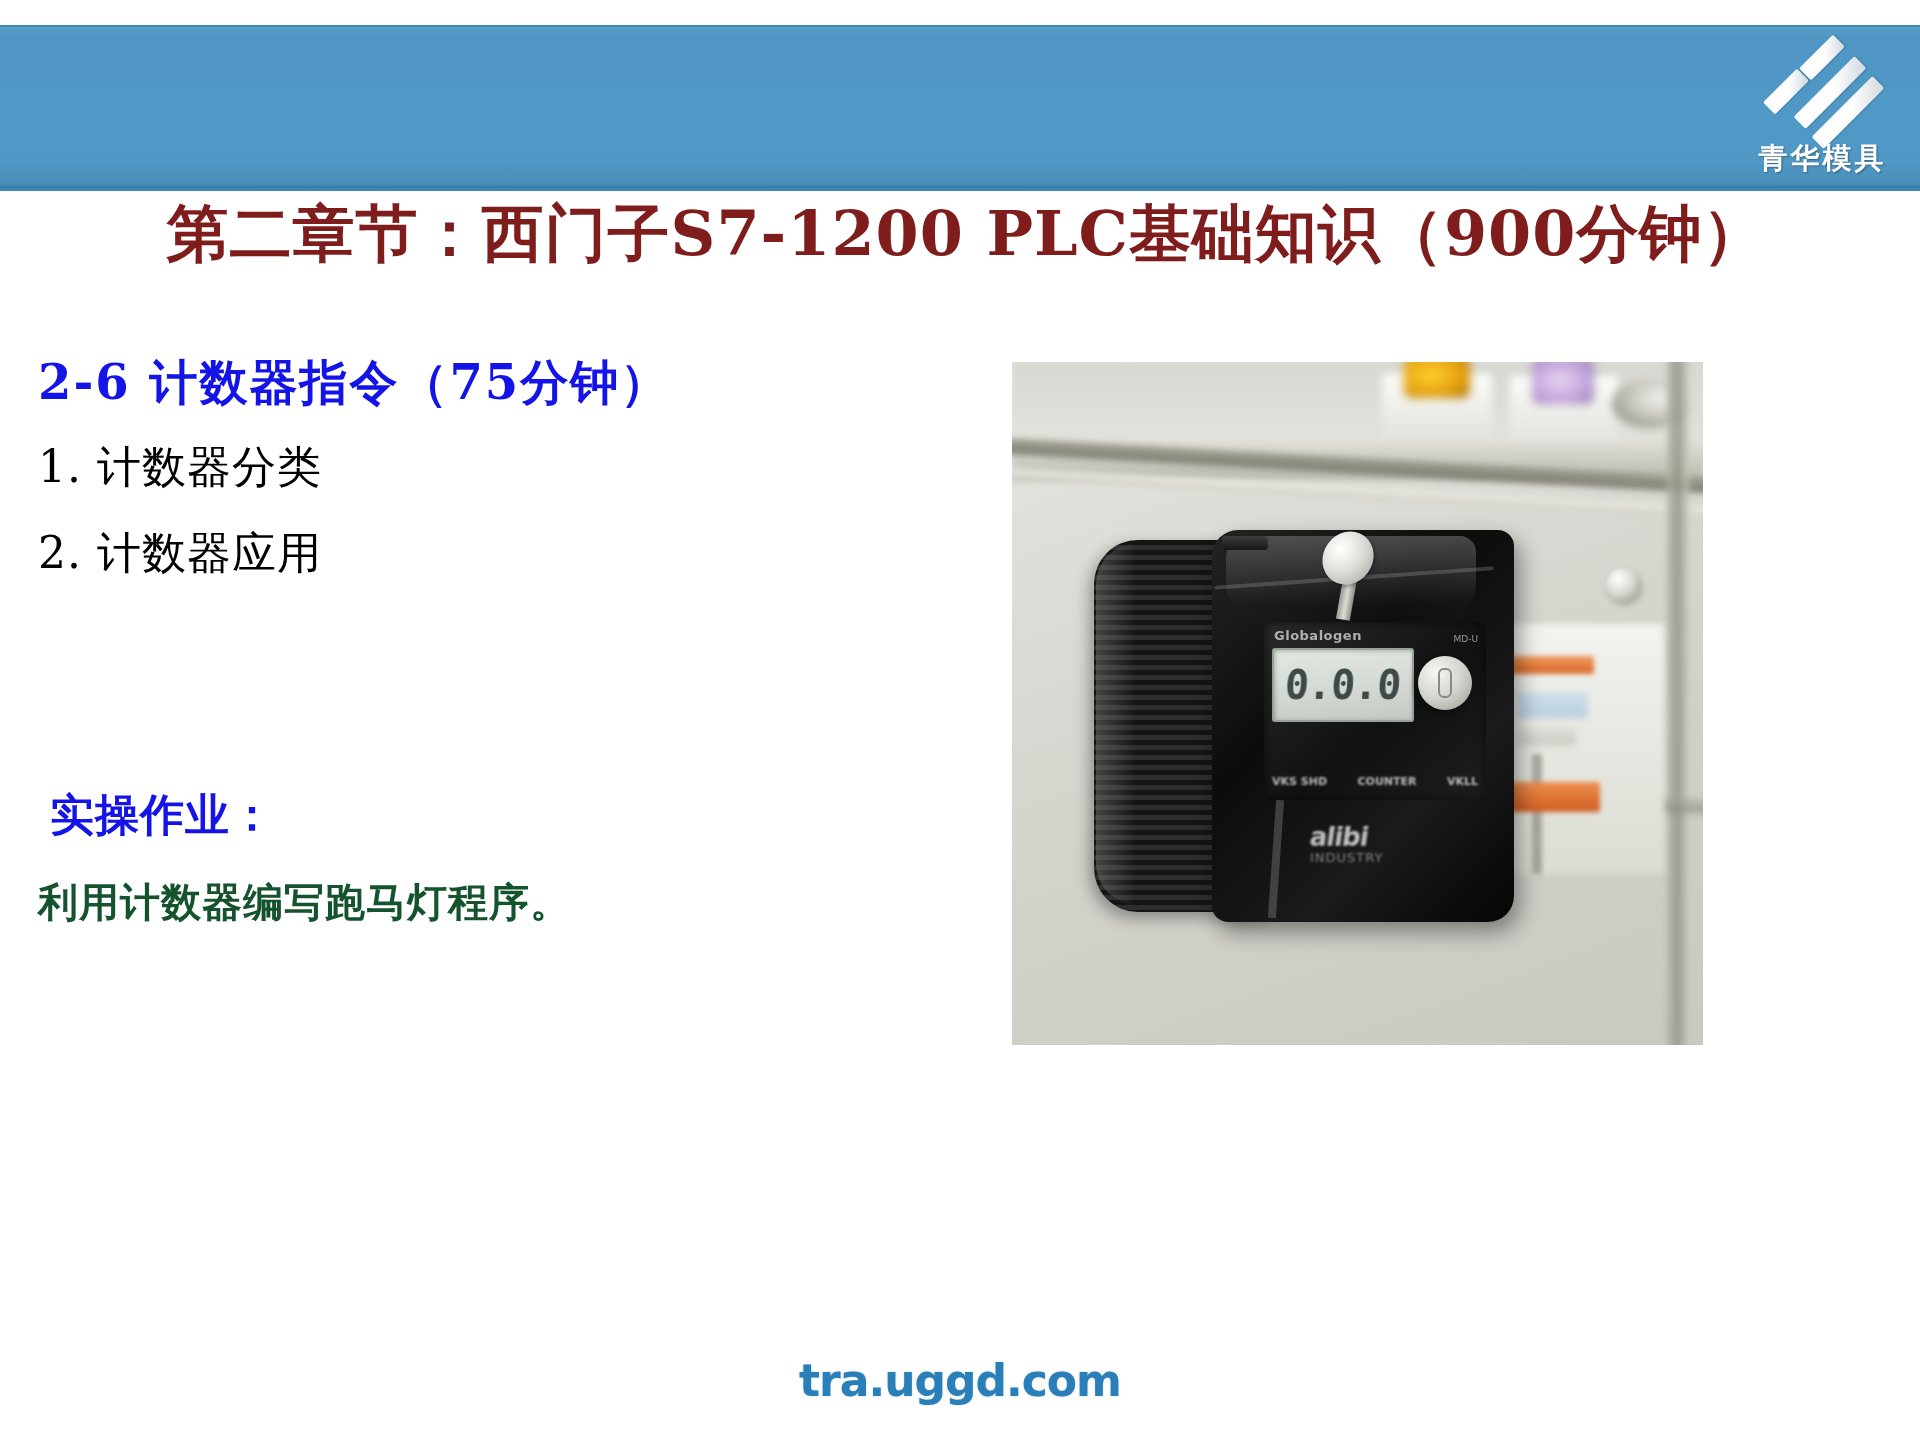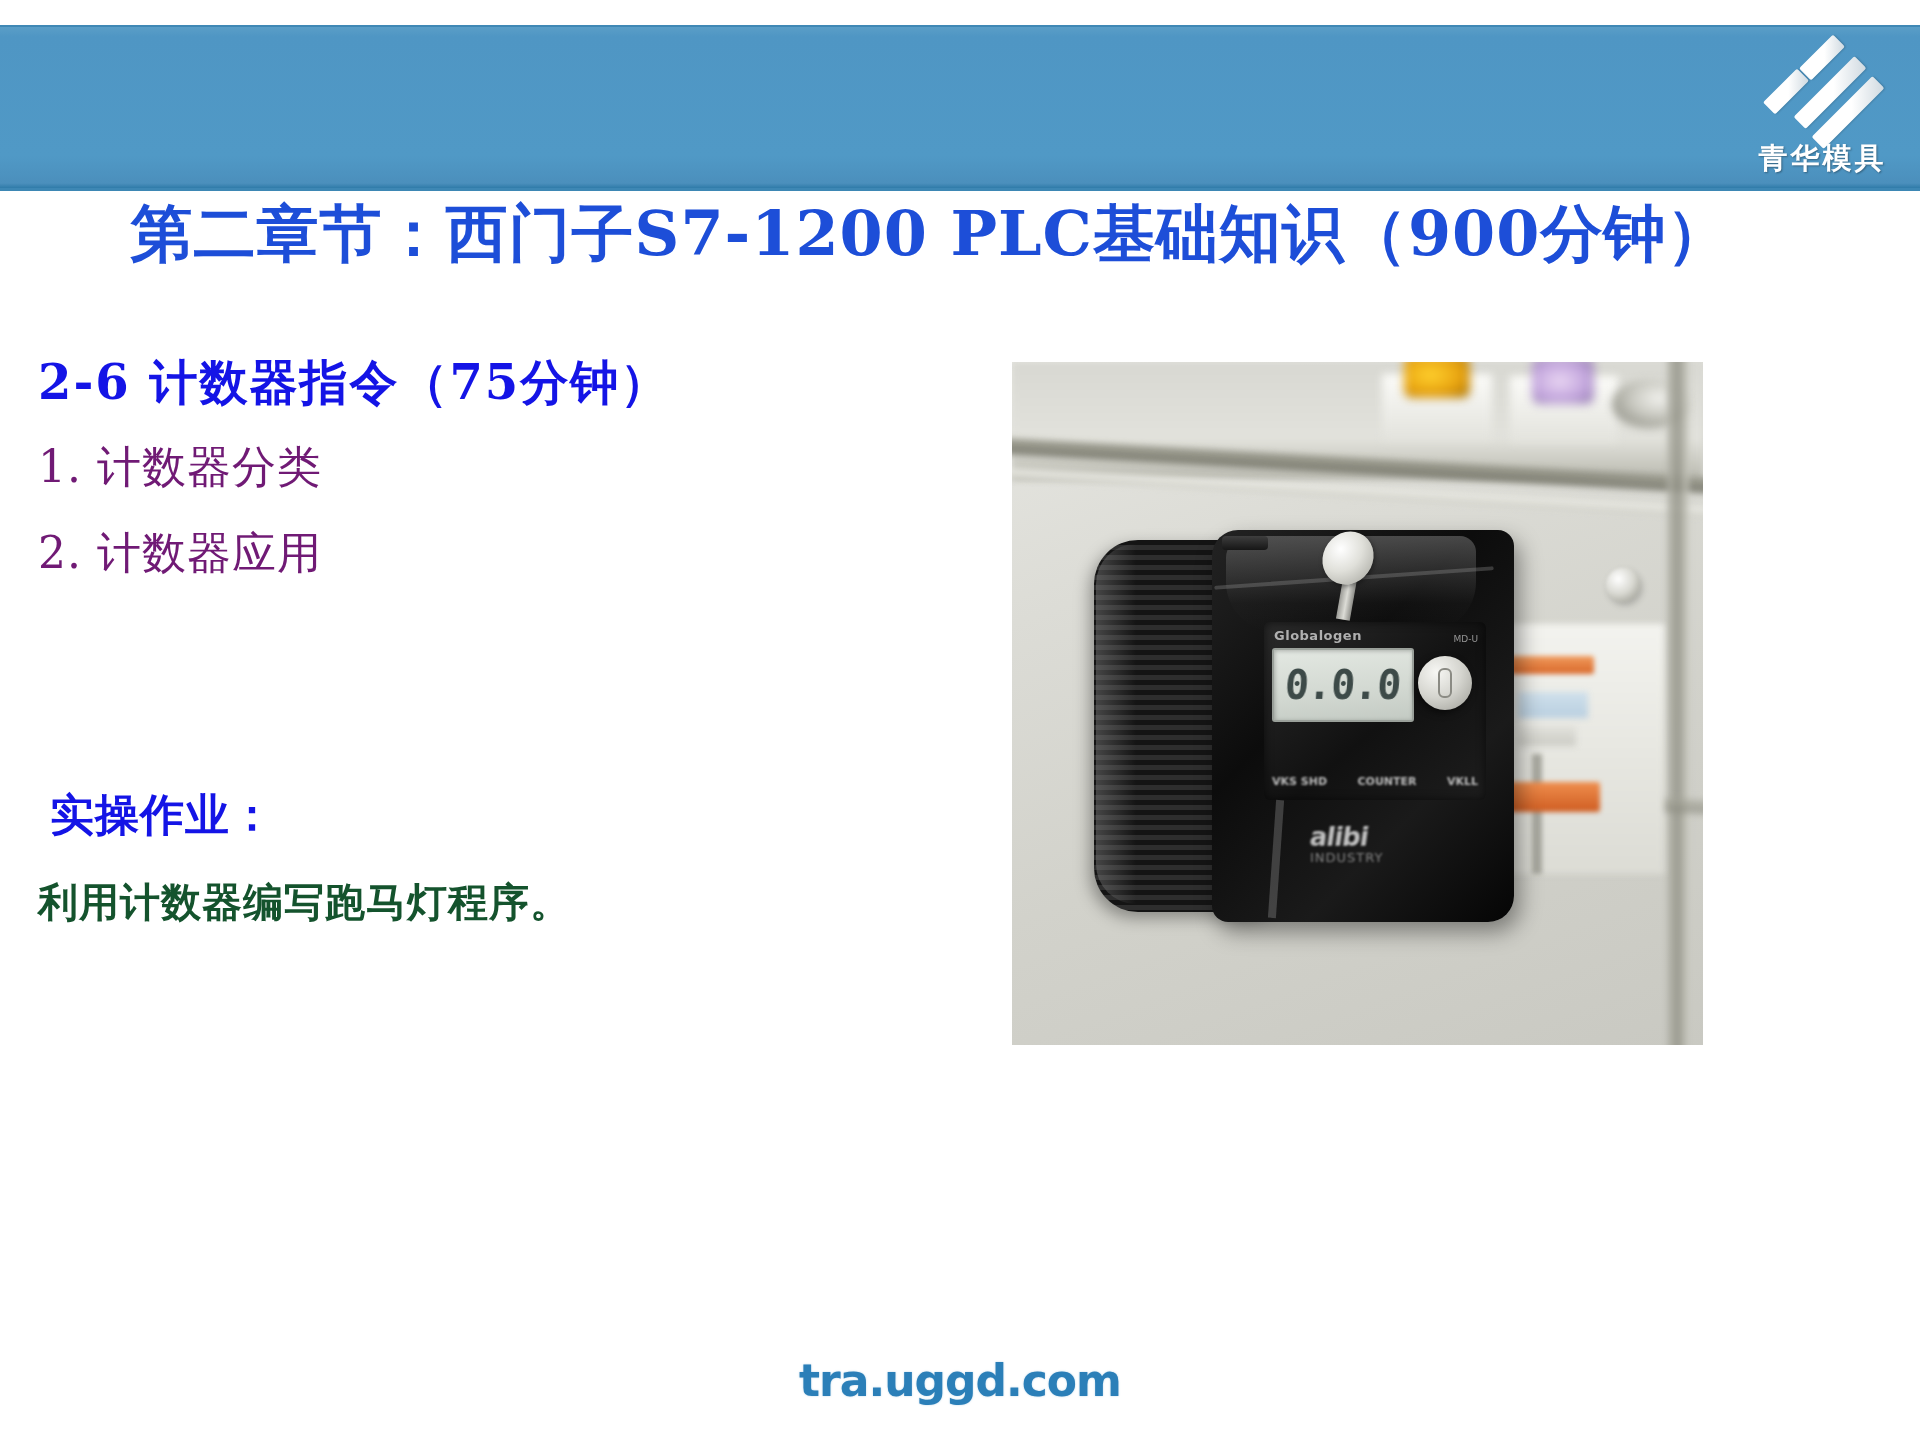--- a/index.html
+++ b/index.html
@@ -88,27 +88,28 @@
     white-space: nowrap;
   }
 
   
   .main-title {
     position: absolute;
     left: 0;
     top: 196px;
     width: 1860px;
     text-align: center;
-    color: #1d4ed8;
+    color: #7f1d1d;
     font-family: "DejaVu Serif", "Liberation Serif", serif;
     font-weight: bold;
     font-size: 62px;
     line-height: 76px;
     white-space: nowrap;
     letter-spacing: 1px;
+    padding-left: 36px;
   }
 
   
   .content-left {
     position: absolute;
     left: 38px;
     top: 350px;
     width: 940px;
   }
 
@@ -122,21 +123,21 @@
     letter-spacing: 2px;
   }
 
   .bullet-list {
     margin: 0;
     padding: 0;
     list-style: none;
     margin-top: 24px;
   }
   .bullet-item {
-    color: #701a75;
+    color: #000000;
     font-family: "DejaVu Serif", "Liberation Serif", serif;
     font-size: 44px;
     line-height: 58px;
     margin-bottom: 28px;
     white-space: nowrap;
     letter-spacing: 1px;
   }
 
   .task-block {
     margin-top: 204px;

